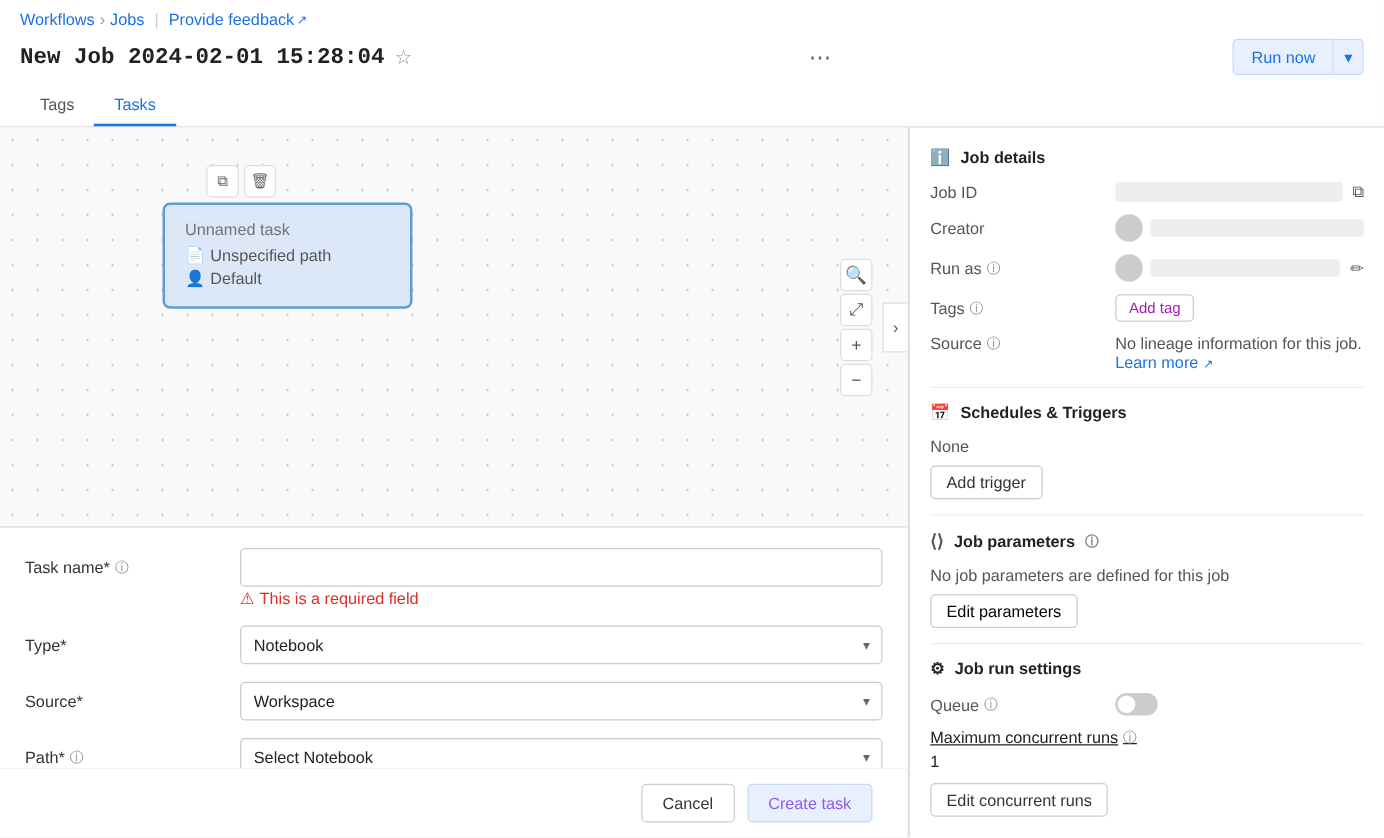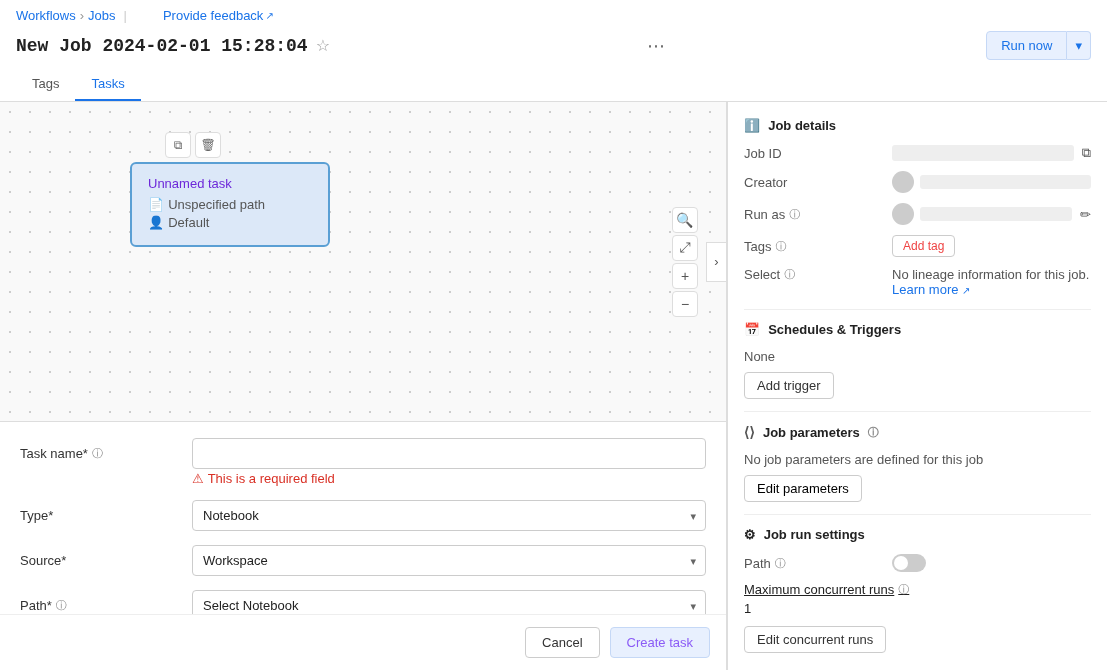--- a/index.html
+++ b/index.html
@@ -3,21 +3,21 @@
   <meta charset="utf-8">
   <style>
     * { box-sizing: border-box; margin: 0; padding: 0; font-family: -apple-system, BlinkMacSystemFont, 'Segoe UI', sans-serif; font-size: 13px; }
     body { background: #f5f5f5; color: #222; height: 670px; width: 1107px; overflow: hidden; display: flex; flex-direction: column; }
 
     
     .top-bar { background: #fff; border-bottom: 1px solid #ddd; padding: 0 16px; display: flex; flex-direction: column; flex-shrink: 0; }
     .breadcrumb-row { display: flex; align-items: center; gap: 4px; padding: 8px 0 4px; color: #1a73e8; font-size: 12px; }
     .breadcrumb-sep { color: #999; }
     .breadcrumb-link { color: #1a73e8; cursor: pointer; text-decoration: none; }
-    .feedback-link { color: #1a73e8; cursor: pointer; font-size: 12px; display: flex; align-items: center; gap: 2px; margin-left: 28px; }
+    .feedback-link { color: #1a73e8; cursor: pointer; font-size: 12px; display: flex; align-items: center; gap: 2px; }
     .separator { color: #ccc; margin: 0 4px; }
     .title-row { display: flex; align-items: center; gap: 8px; padding: 4px 0 8px; }
     .page-title { font-size: 18px; font-weight: 600; color: #222; font-family: Liberation Mono, monospace; }
     .star-icon { color: #999; cursor: pointer; font-size: 16px; }
     .run-now-group { margin-left: auto; display: flex; align-items: center; gap: 0; }
     .run-now-btn { background: #e8f0fe; color: #1a73e8; border: 1px solid #c5d8f6; padding: 6px 14px; cursor: pointer; border-radius: 4px 0 0 4px; font-size: 13px; font-weight: 500; }
     .run-now-dropdown { background: #e8f0fe; color: #1a73e8; border: 1px solid #c5d8f6; border-left: none; padding: 6px 8px; cursor: pointer; border-radius: 0 4px 4px 0; }
     .more-icon { color: #666; cursor: pointer; font-size: 18px; margin-right: 8px; }
 
     .tabs-row { display: flex; gap: 0; border-bottom: none; }
@@ -28,53 +28,53 @@
     .main { display: flex; flex: 1; overflow: hidden; }
 
     
     .left-panel { flex: 1; display: flex; flex-direction: column; overflow: hidden; background: #f9f9f9; border-right: 1px solid #ddd; position: relative; }
 
     
     .canvas { flex: 0 0 320px; position: relative; border-bottom: 1px solid #ddd; background: #f9f9f9; background-image: radial-gradient(circle, #ccc 1px, transparent 1px); background-size: 20px 20px; overflow: hidden; }
     .collapse-btn { position: absolute; right: 0; top: 50%; transform: translateY(-50%); width: 20px; height: 40px; background: #fff; border: 1px solid #ddd; border-right: none; cursor: pointer; display: flex; align-items: center; justify-content: center; color: #555; z-index: 10; }
 
     .task-node { position: absolute; top: 60px; left: 130px; background: #dce8f8; border: 2px solid #5a9fd4; border-radius: 6px; padding: 12px 16px; width: 200px; cursor: pointer; }
-    .task-node-title { font-size: 13px; color: #6d28d9; margin-bottom: 6px; }
+    .task-node-title { font-size: 13px; color: #737373; margin-bottom: 6px; }
     .task-node-meta { font-size: 11px; color: #555; display: flex; align-items: center; gap: 4px; margin-bottom: 3px; }
     .task-node-actions { position: absolute; top: 30px; left: 165px; display: flex; gap: 4px; }
     .task-action-btn { background: #fff; border: 1px solid #ddd; border-radius: 4px; width: 26px; height: 26px; cursor: pointer; display: flex; align-items: center; justify-content: center; color: #666; font-size: 12px; }
 
     .canvas-controls { position: absolute; right: 28px; top: 50%; transform: translateY(-50%); display: flex; flex-direction: column; gap: 2px; }
     .canvas-ctrl-btn { background: #fff; border: 1px solid #ddd; border-radius: 4px; width: 26px; height: 26px; cursor: pointer; display: flex; align-items: center; justify-content: center; color: #555; font-size: 14px; }
 
     
     .form-area { flex: 1; overflow-y: auto; padding: 16px 20px; background: #fff; }
     .form-row { display: flex; align-items: flex-start; margin-bottom: 14px; gap: 12px; }
     .form-label { width: 160px; min-width: 160px; padding-top: 8px; font-size: 13px; color: #333; display: flex; align-items: center; gap: 4px; }
     .form-control { flex: 1; }
     .form-input { width: 100%; border: 1px solid #ccc; border-radius: 4px; padding: 7px 10px; font-size: 13px; color: #222; outline: none; }
     .error-msg { color: #d93025; font-size: 12px; display: flex; align-items: center; gap: 4px; margin-top: 2px; }
     .form-select-wrap { position: relative; flex: 1; }
     .form-select { width: 100%; border: 1px solid #ccc; border-radius: 4px; padding: 7px 16px 7px 10px; font-size: 13px; color: #222; appearance: none; background: #fff; cursor: pointer; outline: none; }
     .select-arrow { position: absolute; right: 10px; top: 50%; transform: translateY(-50%); color: #666; pointer-events: none; font-size: 11px; }
 
-    .form-footer { display: flex; justify-content: flex-end; gap: 10px; padding: 12px 16px; background: #fff; border-top: 1px solid #eee; }
+    .form-footer { display: flex; justify-content: flex-end; gap: 10px; padding: 12px 28px; background: #fff; border-top: 1px solid #eee; }
     .cancel-btn { background: #fff; border: 1px solid #ccc; border-radius: 4px; padding: 7px 16px; cursor: pointer; font-size: 13px; color: #333; }
     .create-btn { background: #e8f0fe; border: 1px solid #c5d8f6; border-radius: 4px; padding: 7px 16px; cursor: pointer; font-size: 13px; color: #8b5cf6; font-weight: 500; }
 
     
     .right-panel { width: 380px; min-width: 320px; overflow-y: auto; background: #fff; border-left: 1px solid #ddd; padding: 16px; }
     .section-title { font-size: 16px; font-weight: 600; color: #222; display: flex; align-items: center; gap: 8px; margin-bottom: 12px; }
     .field-row { display: flex; align-items: center; margin-bottom: 10px; gap: 8px; }
     .field-label { width: 140px; min-width: 100px; font-size: 13px; color: #555; display: flex; align-items: center; gap: 4px; }
     .field-placeholder { background: #eee; border-radius: 3px; height: 16px; flex: 1; }
     .copy-icon { color: #555; cursor: pointer; font-size: 13px; }
     .edit-icon { color: #555; cursor: pointer; font-size: 13px; }
     .info-icon { color: #888; font-size: 11px; cursor: help; }
-    .tag-btn { border: 1px solid #ccc; border-radius: 4px; padding: 3px 10px; cursor: pointer; font-size: 12px; color: #ef4444; background: #fff; }
+    .tag-btn { border: 1px solid #ccc; border-radius: 4px; padding: 3px 10px; cursor: pointer; font-size: 12px; color: #a21caf; background: #fff; }
     .add-desc { color: #1a73e8; cursor: pointer; font-size: 13px; }
     .lineage-text { color: #555; font-size: 13px; }
     .lineage-link { color: #1a73e8; cursor: pointer; font-size: 13px; }
     .divider { border: none; border-top: 1px solid #eee; margin: 12px 0; }
     .none-text { color: #555; font-size: 13px; margin-bottom: 8px; }
     .add-trigger-btn { border: 1px solid #ccc; border-radius: 4px; padding: 5px 12px; cursor: pointer; font-size: 13px; color: #333; background: #fff; }
     .no-params-text { color: #555; font-size: 13px; margin-bottom: 8px; }
     .edit-params-btn { border: 1px solid #ccc; border-radius: 4px; padding: 5px 12px; cursor: pointer; font-size: 13px; color: #000000; background: #fff; }
     .toggle { width: 34px; height: 18px; background: #ccc; border-radius: 9px; cursor: pointer; position: relative; display: inline-block; }
     .toggle-knob { width: 14px; height: 14px; background: #fff; border-radius: 50%; position: absolute; top: 2px; left: 2px; transition: left 0.2s; }
@@ -235,21 +235,21 @@
       </div>
       <div class="field-row">
         <div class="field-label">
           <span>Tags</span>
           <span class="info-icon">ⓘ</span>
         </div>
         <button class="tag-btn">Add tag</button>
       </div>
       <div class="field-row" style="align-items: flex-start;">
         <div class="field-label">
-          <span>Select</span>
+          <span>Source</span>
           <span class="info-icon">ⓘ</span>
         </div>
         <div>
           <div class="lineage-text">No lineage information for this job.</div>
           <span class="lineage-link">
             <span>Learn more</span>
             <span style="font-size:10px;">↗</span>
           </span>
         </div>
       </div>
@@ -280,21 +280,21 @@
 
     <hr class="divider">
 
     <div>
       <div class="section-title">
         <span>⚙</span>
         <span>Job run settings</span>
       </div>
       <div class="field-row">
         <div class="field-label">
-          <span>Path</span>
+          <span>Queue</span>
           <span class="info-icon">ⓘ</span>
         </div>
         <div class="toggle">
           <div class="toggle-knob"></div>
         </div>
       </div>
       <div class="field-row" style="align-items:flex-start; flex-direction:column; gap:4px;">
         <div style="display:flex; align-items:center; gap:4px;text-decoration:underline;">
           <span>Maximum concurrent runs</span>
           <span class="info-icon">ⓘ</span>

